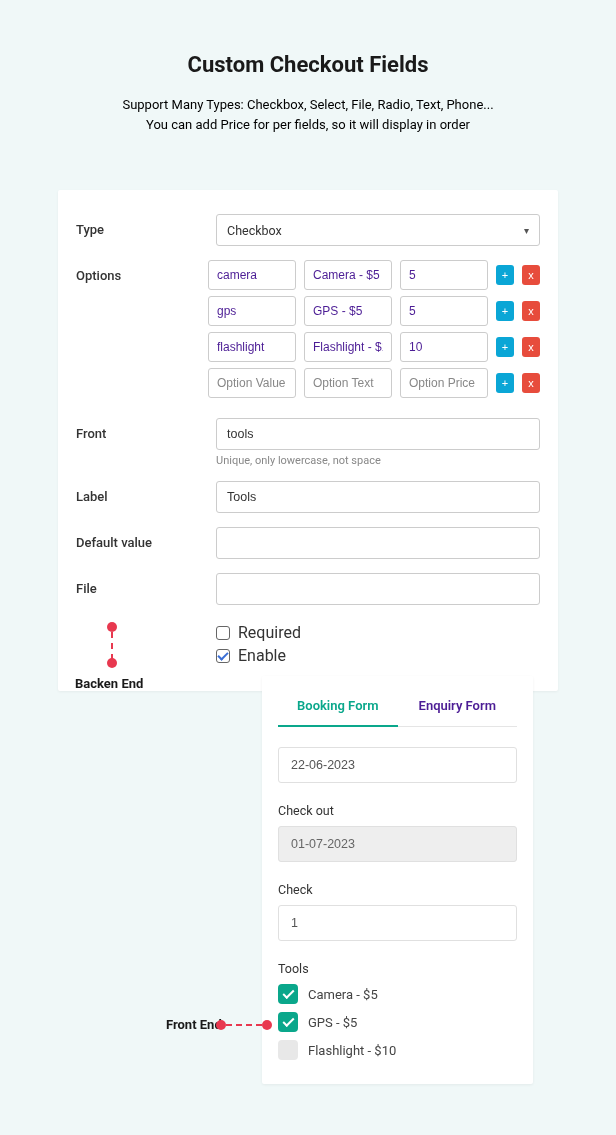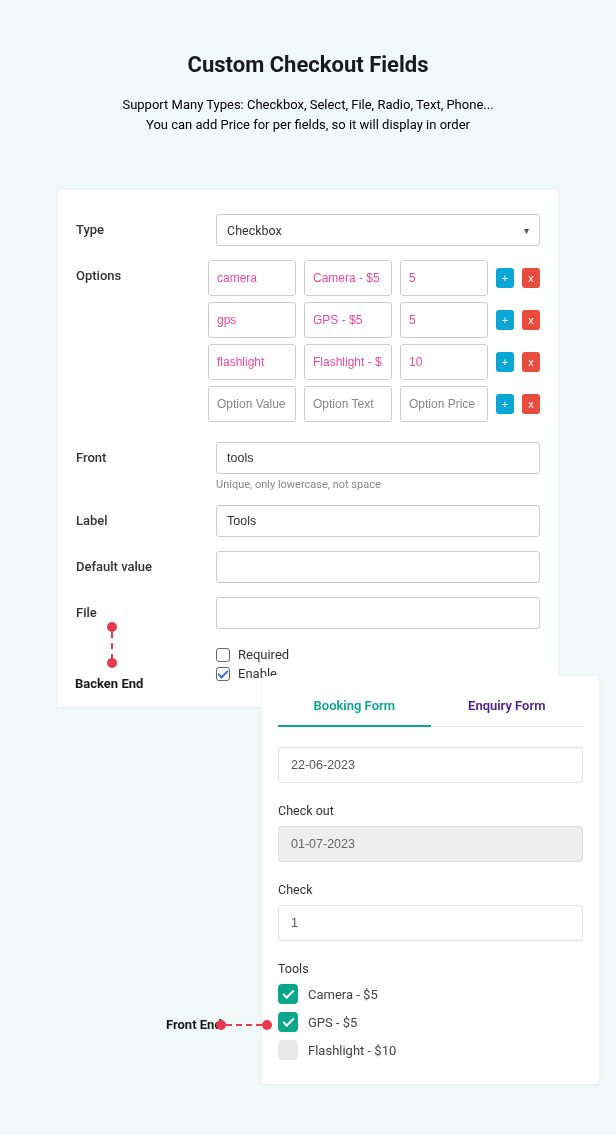--- a/index.html
+++ b/index.html
@@ -56,26 +56,26 @@
     background: #fff;
     display: flex;
     align-items: center;
     justify-content: space-between;
     cursor: pointer;
   }
   .chev { font-size: 10px; color: #555; }
 
   .opt-row { display: flex; gap: 8px; margin-bottom: 6px; align-items: center; }
   .opt-input {
-    height: 36px;
+    height: 30px;
     border: 1px solid #ccc;
     border-radius: 3px;
     padding: 0 8px;
     font-size: 12px;
-    color: #ec4899;
+    color: #4c1d95;
   }
   .opt-input.v { width: 88px; }
   .opt-input.t { width: 88px; }
   .opt-input.p { width: 88px; }
   .opt-input::placeholder { color: #888; }
 
   .btn-sq {
     width: 18px; height: 20px;
     border-radius: 3px;
     color: #fff;
@@ -109,21 +109,21 @@
     display: flex; align-items: center; justify-content: center;
   }
   .chk.checked::after {
     content: "";
     width: 8px; height: 4px;
     border-left: 2px solid #3b6fd6;
     border-bottom: 2px solid #3b6fd6;
     transform: rotate(-45deg);
     margin-top: -2px;
   }
-  .chk-label { font-size: 13px; color: #333; }
+  .chk-label { font-size: 16px; color: #333; }
 
   
   .dot {
     width: 10px; height: 10px; border-radius: 50%;
     background: #e8384f;
     position: absolute;
   }
   .dashed-h {
     position: absolute;
     border-top: 2px dashed #e8384f;
@@ -140,21 +140,21 @@
     font-weight: 700;
     color: #1a1a1a;
     white-space: nowrap;
   }
 
   
   .fe-panel {
     position: absolute;
     left: 262px;
     top: 676px;
-    width: 337px;
+    width: 271px;
     background: #fff;
     border-radius: 2px;
     box-shadow: 0 1px 3px rgba(0,0,0,0.06);
     padding: 0 16px 24px 16px;
   }
   .fe-tabs {
     display: flex;
     border-bottom: 1px solid #e5e5e5;
     padding-top: 22px;
   }

